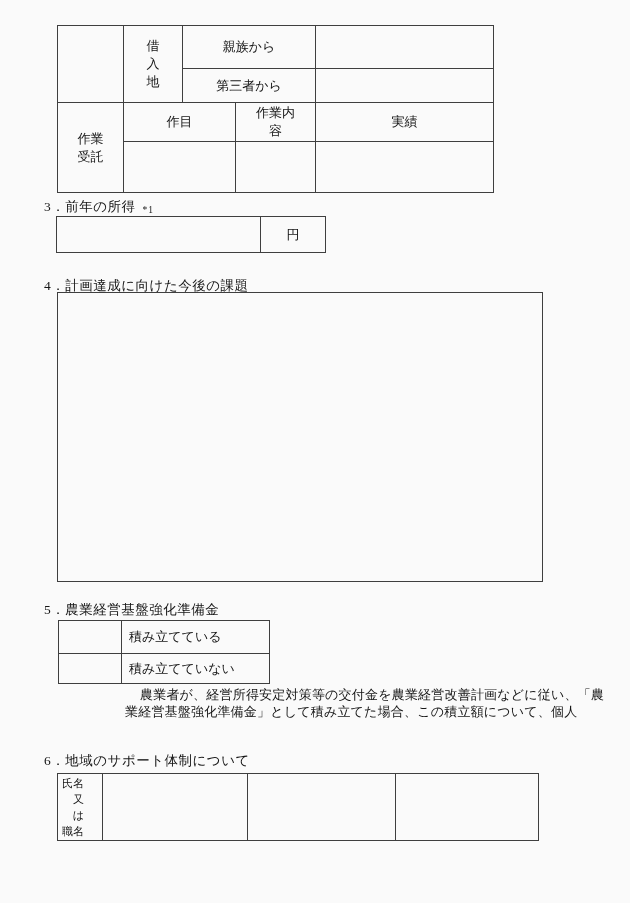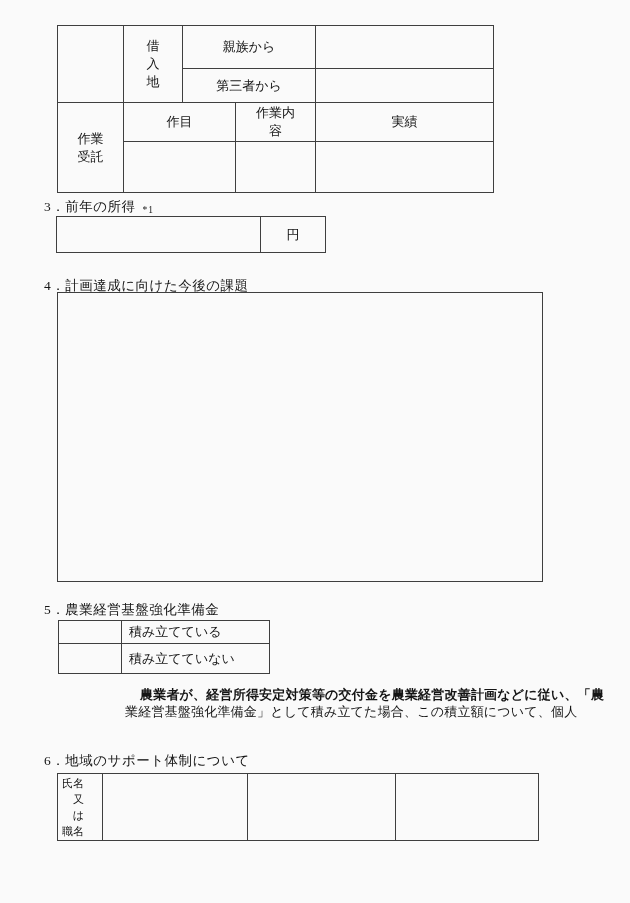--- a/index.html
+++ b/index.html
@@ -51,21 +51,21 @@
   }
   
   #reserve-table{left:58px;top:620px;}
   #reserve-table td.option{text-align:left;padding-left:7px;}
   
   #reserve-note{
     left:125px;top:687px;width:486px;
     font-size:13px;line-height:16.5px;
     letter-spacing:0.2px;
   }
-  #reserve-note .first{text-indent:15px;font-weight:bold;}
+  #reserve-note .first{text-indent:15px;}
   
   #support-table{left:57px;top:773px;}
   #support-table td.hdr{font-size:12px;padding:0 1px;}
   #support-table td.rowlabel{
     font-size:11px;line-height:16px;
     text-align:right;padding-left:4px;
     word-break:break-all;
   }
 </style>
 </head>
@@ -126,21 +126,21 @@
 <div class="abs" id="issues-box"></div>
 
 <div class="abs heading" style="left:44px;top:601px;">5．農業経営基盤強化準備金</div>
 
 <table class="abs" id="reserve-table">
   <colgroup>
       <col style="width:63px">
       <col style="width:148px">
     </colgroup>
   <tbody>
-      <tr style="height:23px">
+      <tr style="height:33px">
     <td></td>
     <td class="option">積み立てている</td>
   </tr>
   <tr style="height:30px">
     <td></td>
     <td class="option">積み立てていない</td>
   </tr>
 </tbody>
   </table>
 

